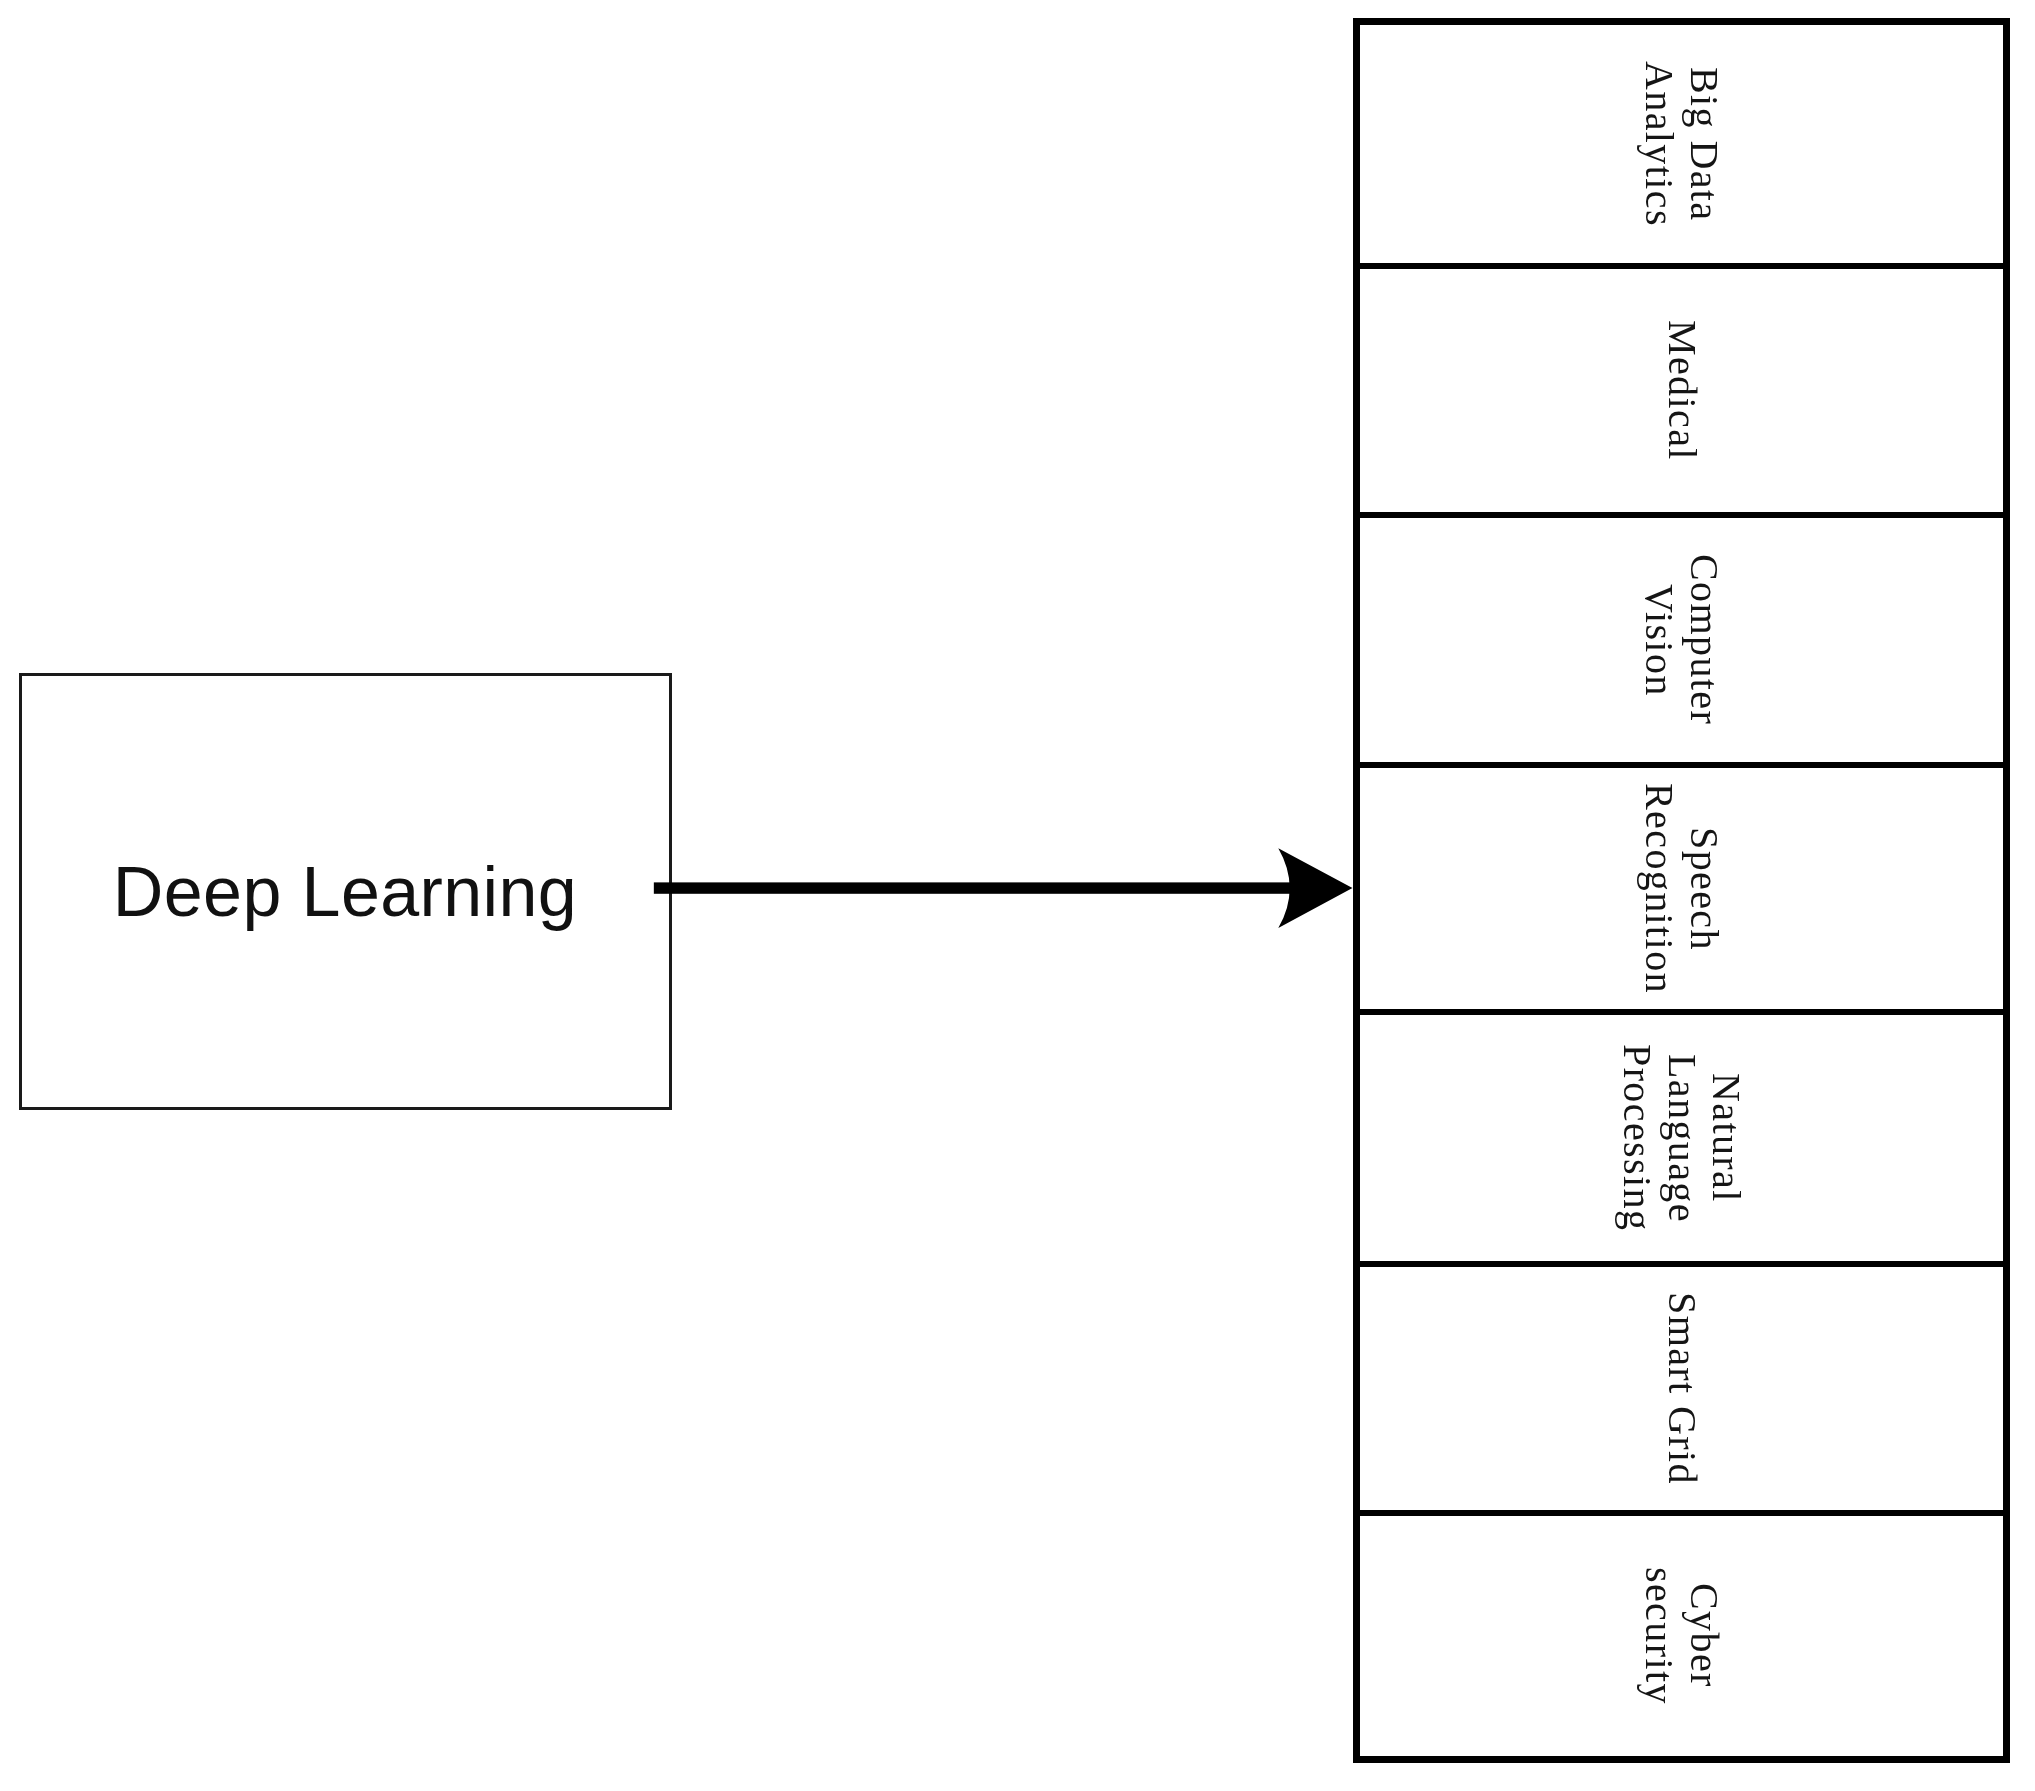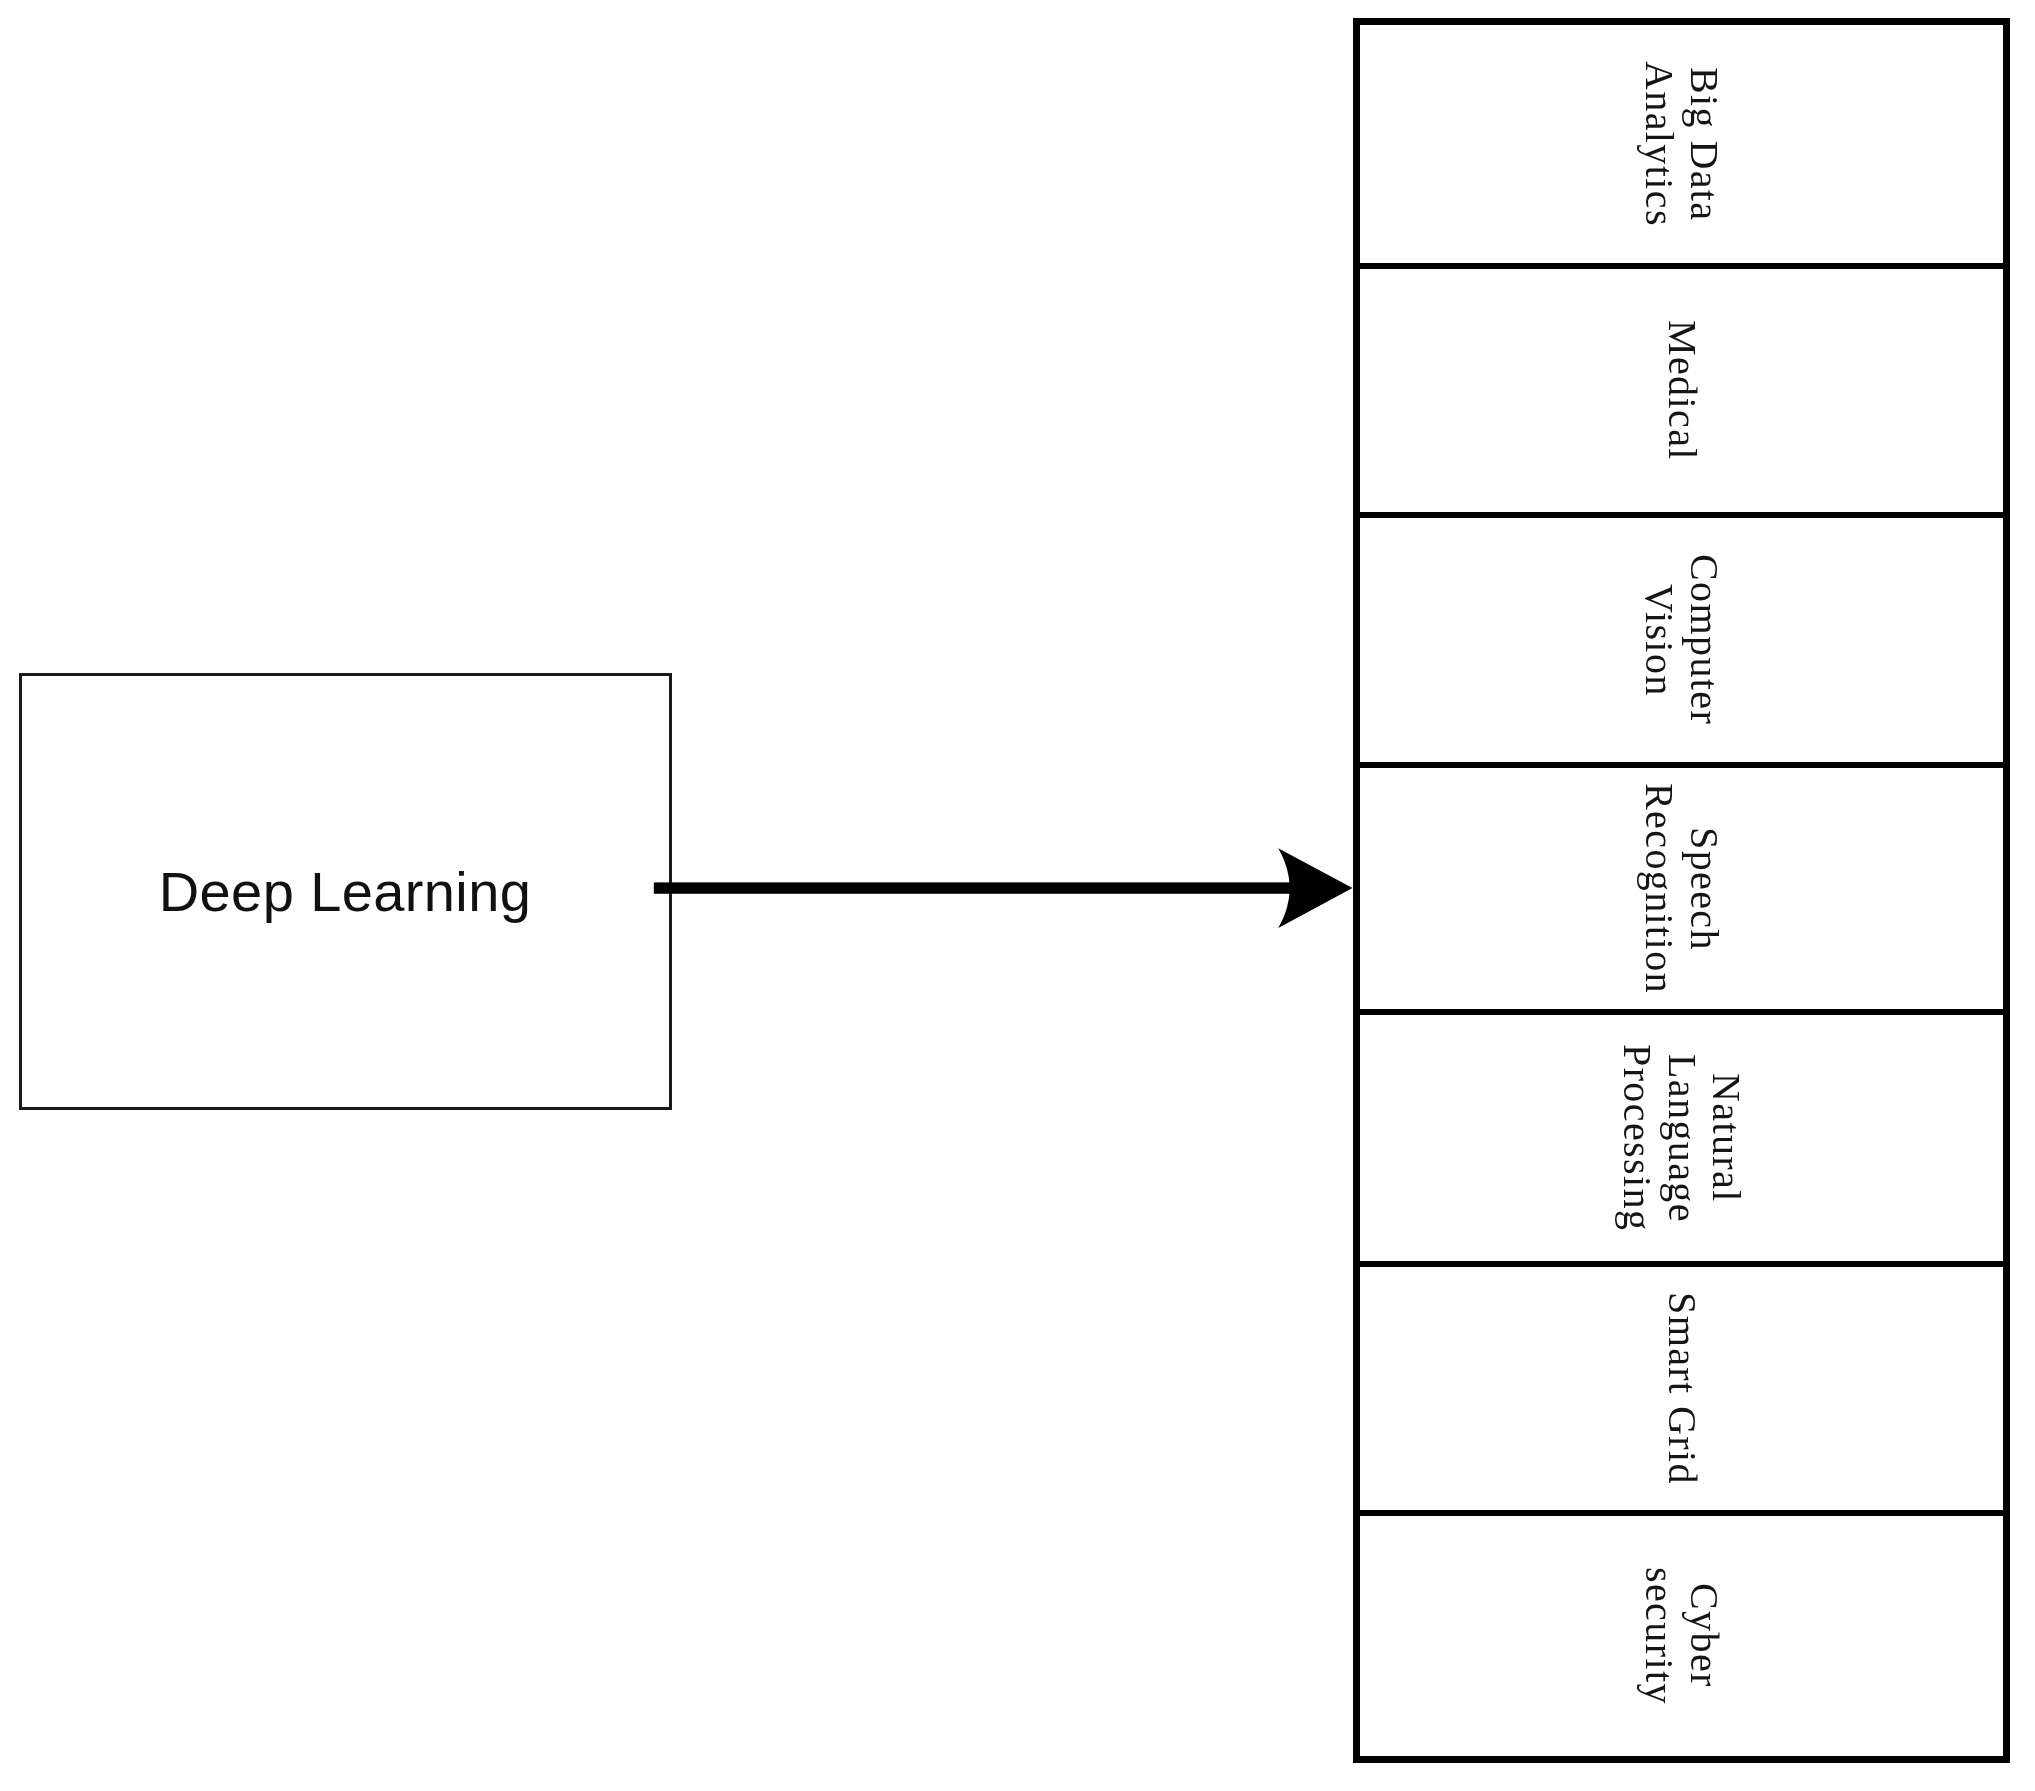--- a/index.html
+++ b/index.html
@@ -25,21 +25,21 @@
     height: 437px;
     box-sizing: border-box;
     border: 3.6px solid #1a1a1a;
     background: #ffffff;
     display: flex;
     align-items: center;
     justify-content: center;
   }
   #source-label {
     font-family: "Liberation Sans", sans-serif;
-    font-size: 56px;
+    font-size: 70px;
     font-weight: 400;
     color: #111111;
     letter-spacing: 0.4px;
     white-space: nowrap;
     line-height: 1;
   }
 
   
   #arrow {
     position: absolute;

